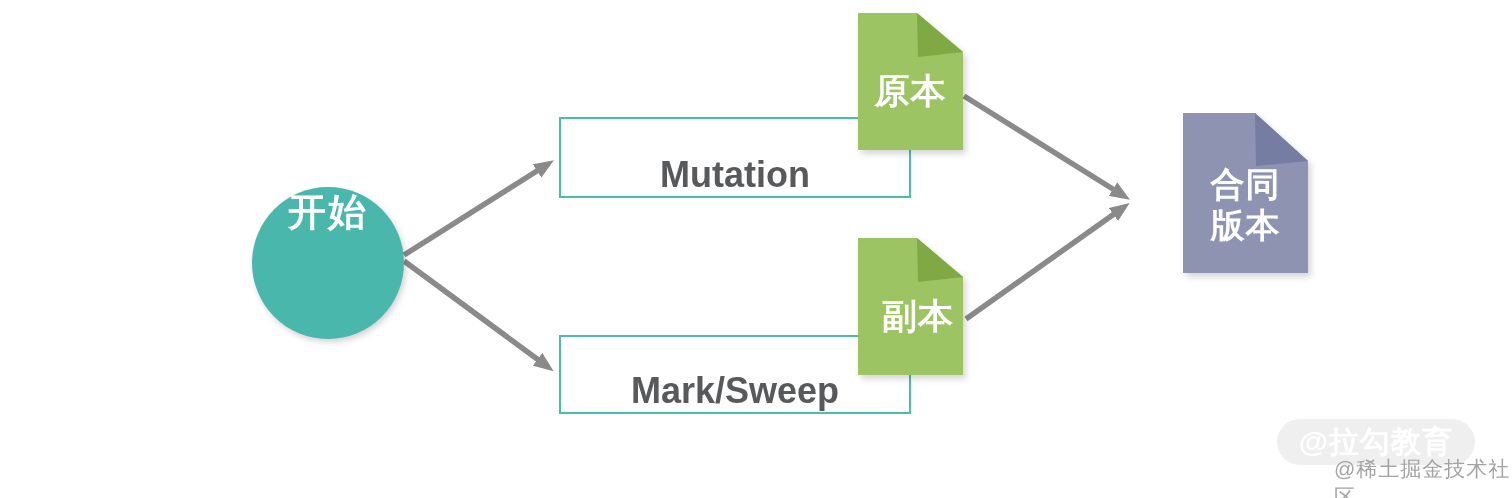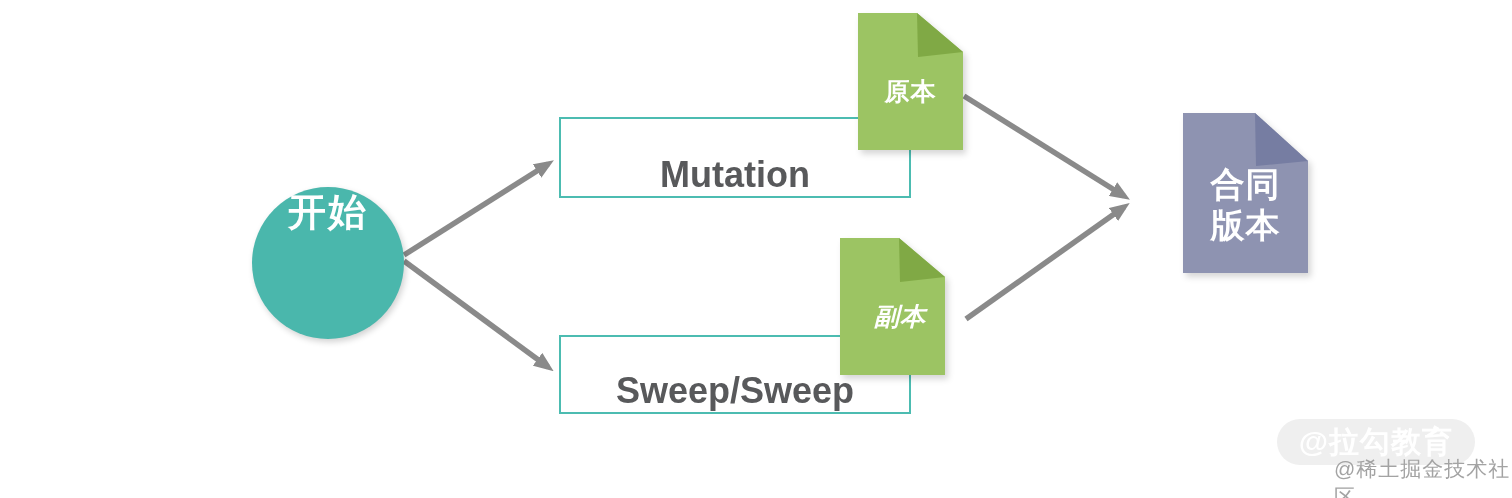--- a/index.html
+++ b/index.html
@@ -29,22 +29,22 @@
   .process-box.mutation{top:117px;}
   .process-box.marksweep{top:335px;height:79px;}
 
   .doc{position:absolute;z-index:3;}
   .doc svg{display:block;filter:drop-shadow(3px 4px 3px rgba(0,0,0,0.16));}
   .doc .doc-label{
     position:absolute;left:0;top:0;right:0;bottom:0;display:flex;flex-direction:column;
     align-items:center;justify-content:center;color:#fff;font-weight:600;text-align:center;
   }
   .doc.original{left:858px;top:13px;width:105px;height:137px;}
-  .doc.copy{left:840px;top:238px;width:120px;height:137px;font-style:italic;}
-  .doc.original .doc-label,.doc.copy .doc-label{font-size:25px;padding-top:20px;letter-spacing:1px;}
+  .doc.copy{left:858px;top:238px;width:120px;height:137px;}
+  .doc.original .doc-label,.doc.copy .doc-label{font-size:35px;padding-top:20px;letter-spacing:1px;}
   .doc.merged{left:1138px;top:113px;width:125px;height:160px;margin-left:45px;}
   .doc.merged .doc-label{font-size:34px;line-height:1.2;padding-top:24px;letter-spacing:1px;}
 
   .watermark-pill{
     position:absolute;left:1277px;top:419px;width:198px;height:46px;border-radius:23px;
     background:var(--watermark-pill);display:flex;align-items:center;justify-content:center;
     color:var(--watermark-text);font-size:30px;font-weight:600;z-index:4;letter-spacing:1px;
   }
   .watermark-secondary{
     position:absolute;left:1334px;top:455px;color:var(--watermark2-text);
@@ -71,21 +71,21 @@
   </svg>
 
   <div class="start-node">
     <span>开始</span>
   </div>
 
   <div class="process-box mutation">
     <span>Mutation</span>
   </div>
   <div class="process-box marksweep">
-    <span>Sweep/Sweep</span>
+    <span>Mark/Sweep</span>
   </div>
 
   <div class="doc original">
     <svg width="105" height="137" viewBox="0 0 105 137">
       <polygon points="0,0 59,0 105,39 105,137 0,137" style="fill:var(--doc-green)"></polygon>
       <polygon points="59,0 105,39 60,44" style="fill:var(--doc-green-fold)"></polygon>
     </svg>
     <div class="doc-label">原本</div>
   </div>
 

